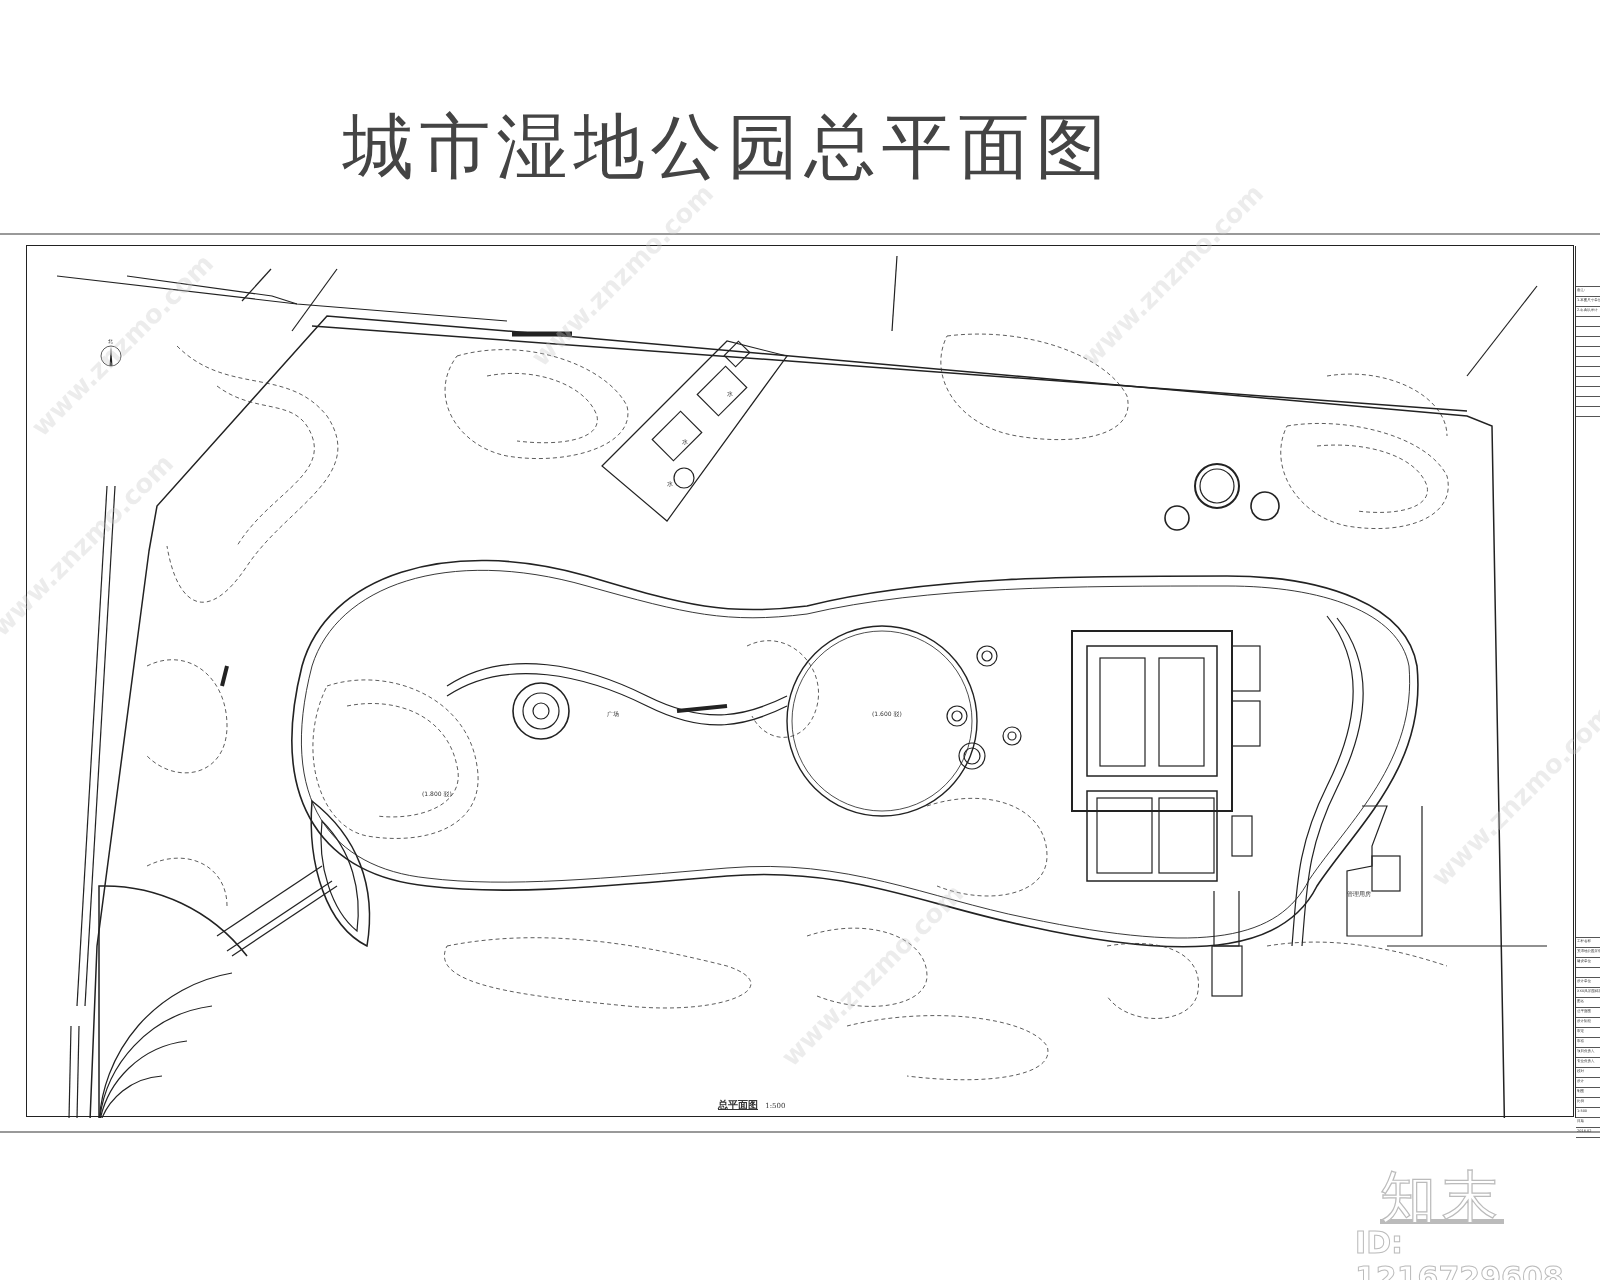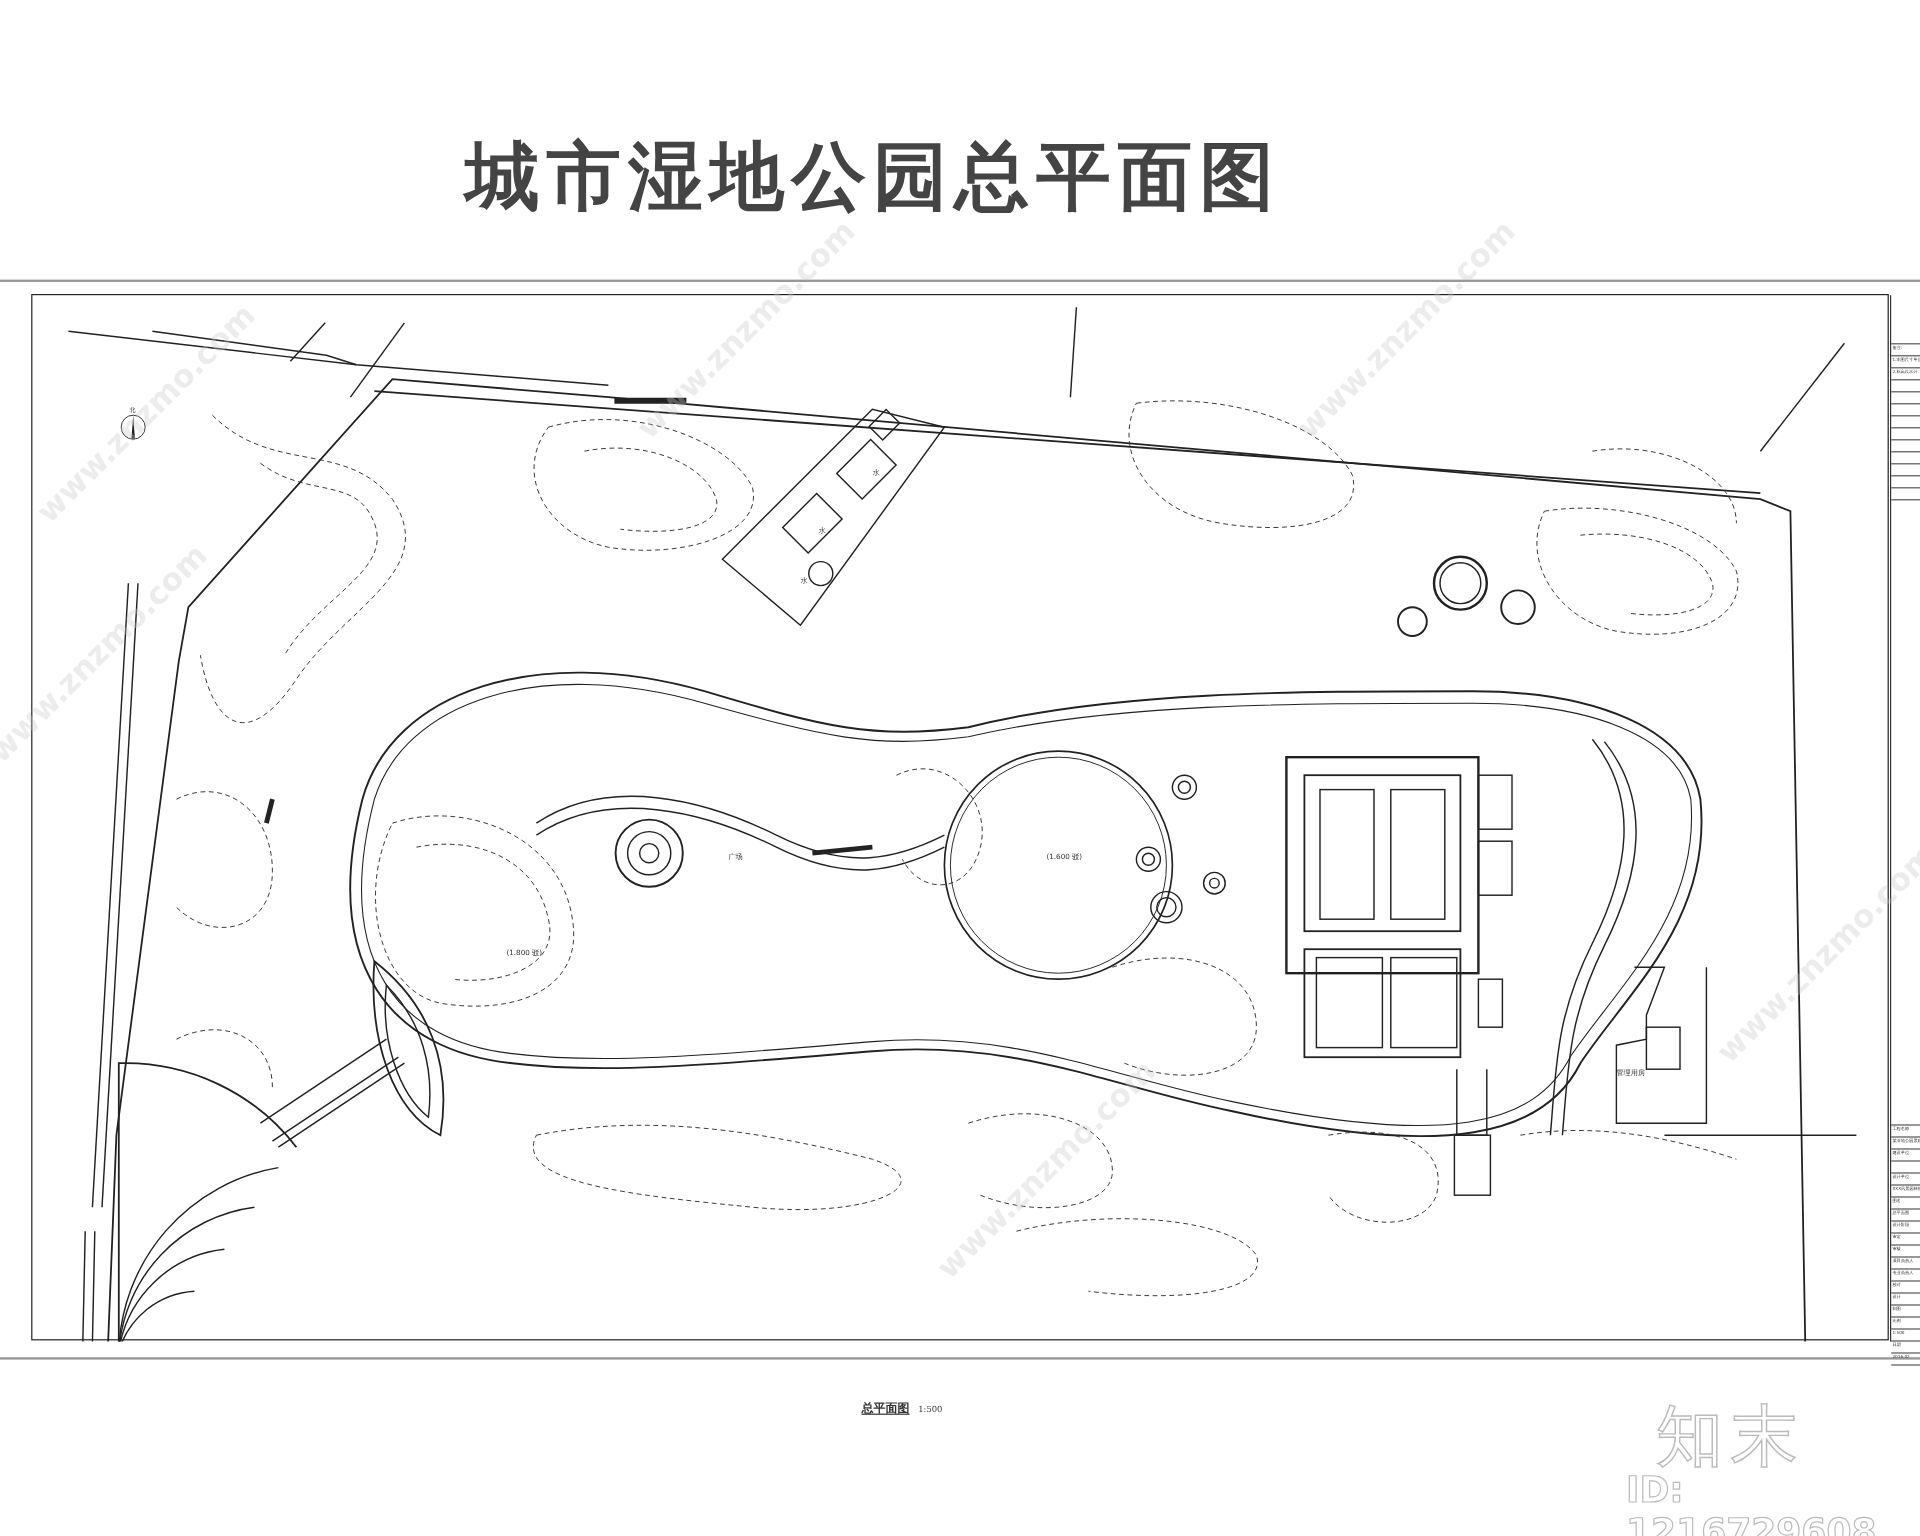--- a/index.html
+++ b/index.html
@@ -1,26 +1,26 @@
 <!DOCTYPE html>
 <html><head>
 <meta charset="utf-8">
 <style>
   html,body{margin:0;padding:0;background:#fff;}
   body{width:1600px;height:1280px;position:relative;overflow:hidden;font-family:"DejaVu Serif",serif;}
-  .title{position:absolute;left:0;top:92px;width:1455px;text-align:center;font-family:"DejaVu Serif",serif;font-weight:bold;font-size:62px;letter-spacing:6px;color:#444;line-height:110px;}
+  .title{position:absolute;left:0;top:92px;width:1455px;text-align:center;font-family:"DejaVu Serif",serif;font-weight:normal;font-size:71px;letter-spacing:6px;color:#444;line-height:110px;}
   .outer-frame{position:absolute;left:0;top:233px;width:1600px;height:900px;border-top:2px solid #999;border-bottom:2px solid #999;box-sizing:border-box;}
   .sheet{position:absolute;left:26px;top:245px;width:1548px;height:872px;border:1.5px solid #222;box-sizing:border-box;background:#fff;}
   .plan{position:absolute;left:0;top:0;}
   .tb{position:absolute;left:1548px;top:0;width:46px;height:872px;border-left:1px solid #333;font-family:"DejaVu Sans",sans-serif;font-size:3.5px;color:#333;}
   .tb-row{border-bottom:1px solid #555;height:10px;box-sizing:border-box;padding:1px;overflow:hidden;white-space:nowrap;}
-  .caption{position:absolute;left:718px;top:1167px;font-size:10px;color:#333;}
+  .caption{position:absolute;left:718px;top:1098px;font-size:10px;color:#333;}
   .caption .main{text-decoration:underline;font-weight:bold;}
   .caption .scale{font-size:7px;margin-left:4px;}
-  .brand{position:absolute;left:1380px;top:1160px;font-family:"DejaVu Sans",sans-serif;font-size:56px;color:#fff;-webkit-text-stroke:1.2px #bbb;letter-spacing:6px;}
+  .brand{position:absolute;left:1380px;top:1160px;font-family:"DejaVu Sans",sans-serif;font-size:56px;color:#fff;-webkit-text-stroke:1.2px #bbb;letter-spacing:6px;text-decoration:underline;}
   .brand-id{position:absolute;left:1355px;top:1225px;font-family:"DejaVu Sans",sans-serif;font-size:30px;color:#fff;font-weight:bold;-webkit-text-stroke:1px #bbb;}
   .wm{position:absolute;font-family:"DejaVu Sans",sans-serif;font-size:26px;color:rgba(200,200,200,0.35);transform:rotate(-45deg);white-space:nowrap;pointer-events:none;font-weight:bold;}
   svg text{font-family:"DejaVu Sans",sans-serif;}
 </style>
 </head>
 <body>
 
 <div class="title">城市湿地公园总平面图</div>
 
 <div class="outer-frame"></div>

